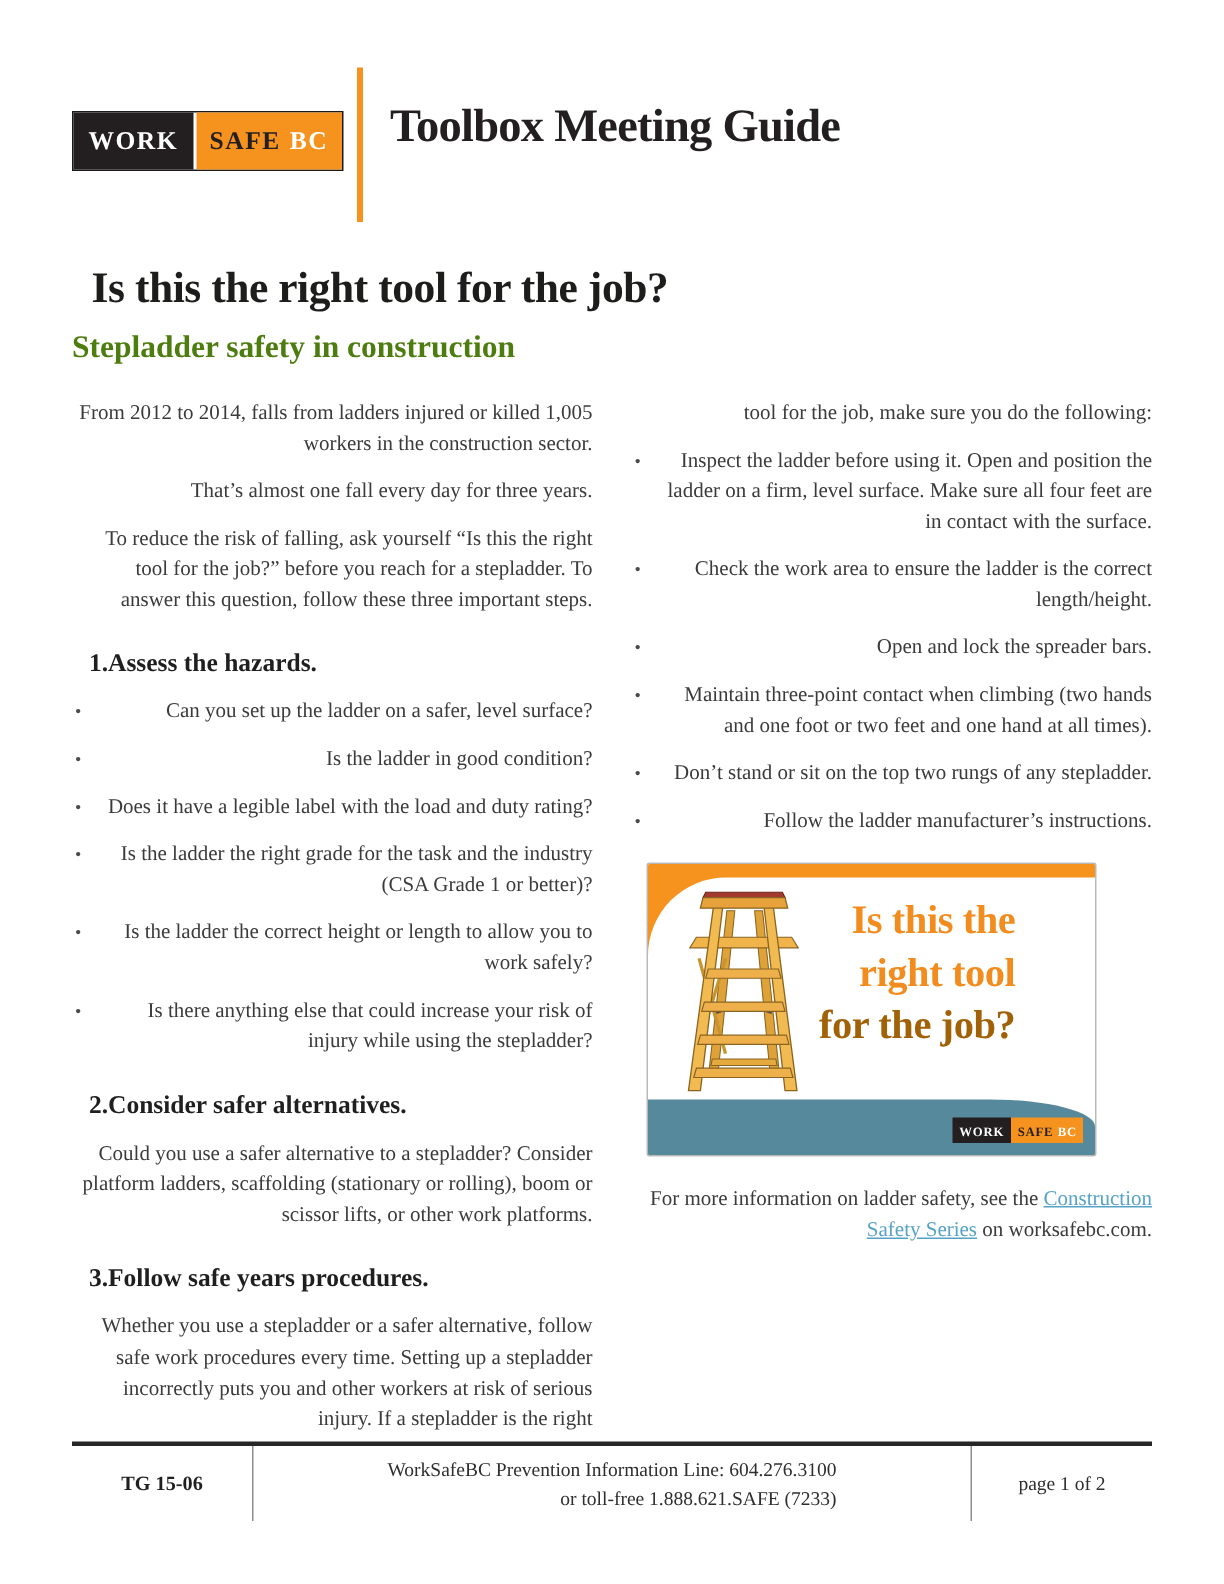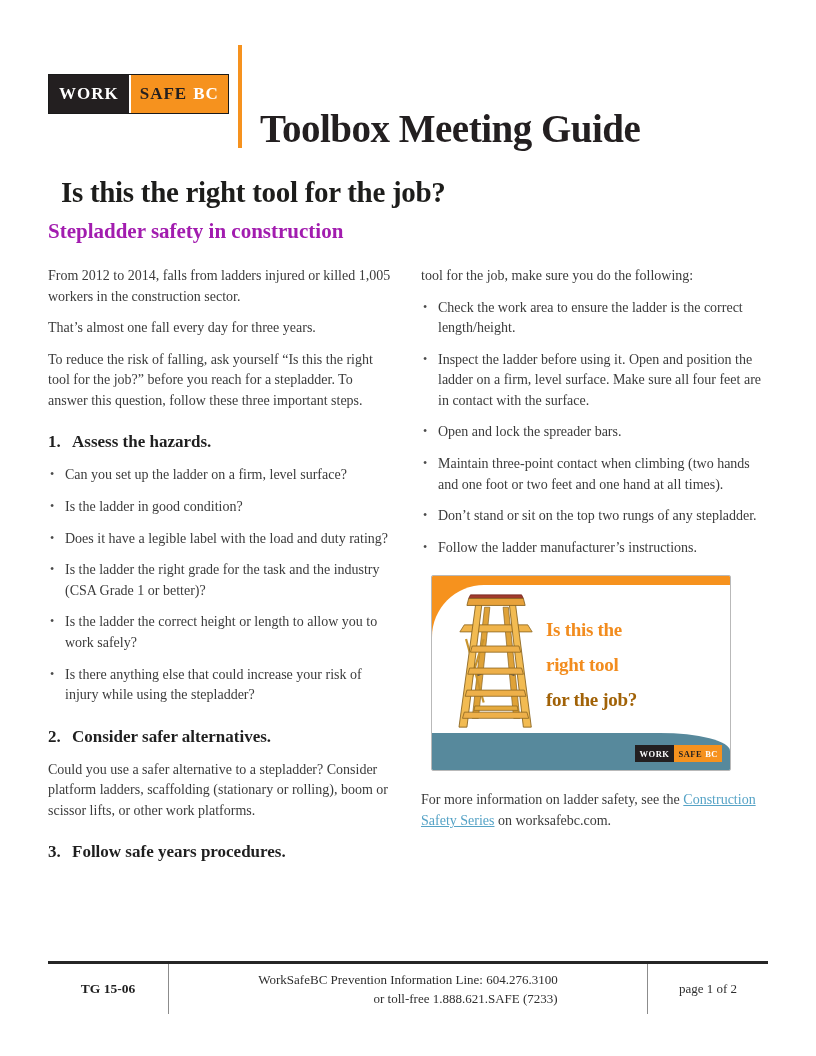--- a/index.html
+++ b/index.html
@@ -25,40 +25,39 @@
   }
   .brand-logo .seg-safe .safe { color:#231f20; margin-right:6px; }
   .brand-logo .seg-safe .bc { color:#ffffff; }
 
   .header-divider {
     position:absolute; left:238px; top:45px; width:4px; height:103px;
     background:#f6921e;
   }
   .doc-title {
     position:absolute; left:260px; top:66px; width:520px;
-    font-size:39px; font-weight:700; color:#231f20; letter-spacing:-0.5px;
+    font-size:31px; font-weight:700; color:#231f20; letter-spacing:-0.5px;
     white-space:nowrap;
-    margin-top:40px;
   }
 
   
   .main-title {
     position:absolute; left:61px; top:176px;
     font-size:29px; font-weight:700; color:#1d1d1b; letter-spacing:-0.3px;
   }
   .sub-title {
     position:absolute; left:48px; top:219px;
-    font-size:21px; font-weight:700; color:#a21caf;
+    font-size:21px; font-weight:700; color:#4d7c0f;
   }
 
   
   .columns {
     position:absolute; left:48px; top:266px; width:720px;
     display:flex; gap:26px;
-    font-size:14px; line-height:1.47; color:#3b3b3b;
+    font-size:14px; line-height:1.47; color:#3b3b3b;text-align:right;
   }
   .col { width:347px; }
   .col p { margin:0 0 11px 0; }
   .section-heading {
     display:flex; margin:19px 0 10px 0;
     font-size:17px; font-weight:700; color:#1f1f1f;
   }
   .section-heading .num { width:24px; flex:0 0 24px; }
   ul.bullets { list-style:none; margin:0 0 4px 0; padding:0; }
   ul.bullets li { position:relative; padding-left:17px; margin:0 0 11px 0; }
@@ -78,22 +77,22 @@
   .promo-white {
     position:absolute; top:9px; left:0; right:0; bottom:36px;
     background:#ffffff; border-top-left-radius:52px;
   }
   .promo-teal {
     position:absolute; bottom:0; left:0; right:0; height:37px;
     background:#57899c; border-top-right-radius:70px 18px;
   }
   .promo-ladder { position:absolute; left:12px; top:10px; height:150px; width:97px; }
   .promo-text {
-    position:absolute; left:114px; top:36px;
-    font-size:19px; line-height:35px; font-weight:700; letter-spacing:-0.3px;
+    position:absolute; left:114px; top:20px;
+    font-size:27px; line-height:35px; font-weight:700; letter-spacing:-0.3px;
     white-space:nowrap;
   }
   .promo-text .ln-orange { color:#f28c1e; }
   .promo-text .ln-gray { color:#a16207; }
   .mini-logo {
     position:absolute; right:8px; bottom:8px; height:17px;
     display:flex; align-items:stretch; font-weight:700; font-size:8.5px;
   }
   .mini-logo .seg { display:flex; align-items:center; }
   .mini-logo .m-work { background:#231f20; color:#fff; padding:0 5px; letter-spacing:0.5px; }
@@ -143,45 +142,46 @@
     <div class="col">
       <p>From 2012 to 2014, falls from ladders injured or killed 1,005 workers in the construction sector.</p>
       <p>That’s almost one fall every day for three years.</p>
       <p>To reduce the risk of falling, ask yourself “Is this the right tool for the job?” before you reach for a stepladder. To answer this question, follow these three important steps.</p>
 
       <div class="section-heading">
         <span class="num">1.</span>
         <span>Assess the hazards.</span>
       </div>
       <ul class="bullets">
-        <li>Can you set up the ladder on a firm, level surface?</li>
+        <li>Can you set up the ladder on a safer, level surface?</li>
         <li>Is the ladder in good condition?</li>
         <li>Does it have a legible label with the load and duty rating?</li>
         <li>Is the ladder the right grade for the task and the industry (CSA Grade 1 or better)?</li>
         <li>Is the ladder the correct height or length to allow you to work safely?</li>
         <li>Is there anything else that could increase your risk of injury while using the stepladder?</li>
       </ul>
 
       <div class="section-heading">
         <span class="num">2.</span>
         <span>Consider safer alternatives.</span>
       </div>
       <p>Could you use a safer alternative to a stepladder? Consider platform ladders, scaffolding (stationary or rolling), boom or scissor lifts, or other work platforms.</p>
 
       <div class="section-heading">
         <span class="num">3.</span>
         <span>Follow safe years procedures.</span>
       </div>
+      <p>Whether you use a stepladder or a safer alternative, follow safe work procedures every time. Setting up a stepladder incorrectly puts you and other workers at risk of serious injury. If a stepladder is the right</p>
     </div>
 
     <div class="col">
       <p>tool for the job, make sure you do the following:</p>
       <ul class="bullets">
+        <li>Inspect the ladder before using it. Open and position the ladder on a firm, level surface. Make sure all four feet are in contact with the surface.</li>
         <li>Check the work area to ensure the ladder is the correct length/height.</li>
-        <li>Inspect the ladder before using it. Open and position the ladder on a firm, level surface. Make sure all four feet are in contact with the surface.</li>
         <li>Open and lock the spreader bars.</li>
         <li>Maintain three-point contact when climbing (two hands and one foot or two feet and one hand at all times).</li>
         <li>Don’t stand or sit on the top two rungs of any stepladder.</li>
         <li>Follow the ladder manufacturer’s instructions.</li>
       </ul>
 
       <div class="promo-card">
         <div class="promo-orange"></div>
         <div class="promo-white"></div>
         <div class="promo-teal"></div>

